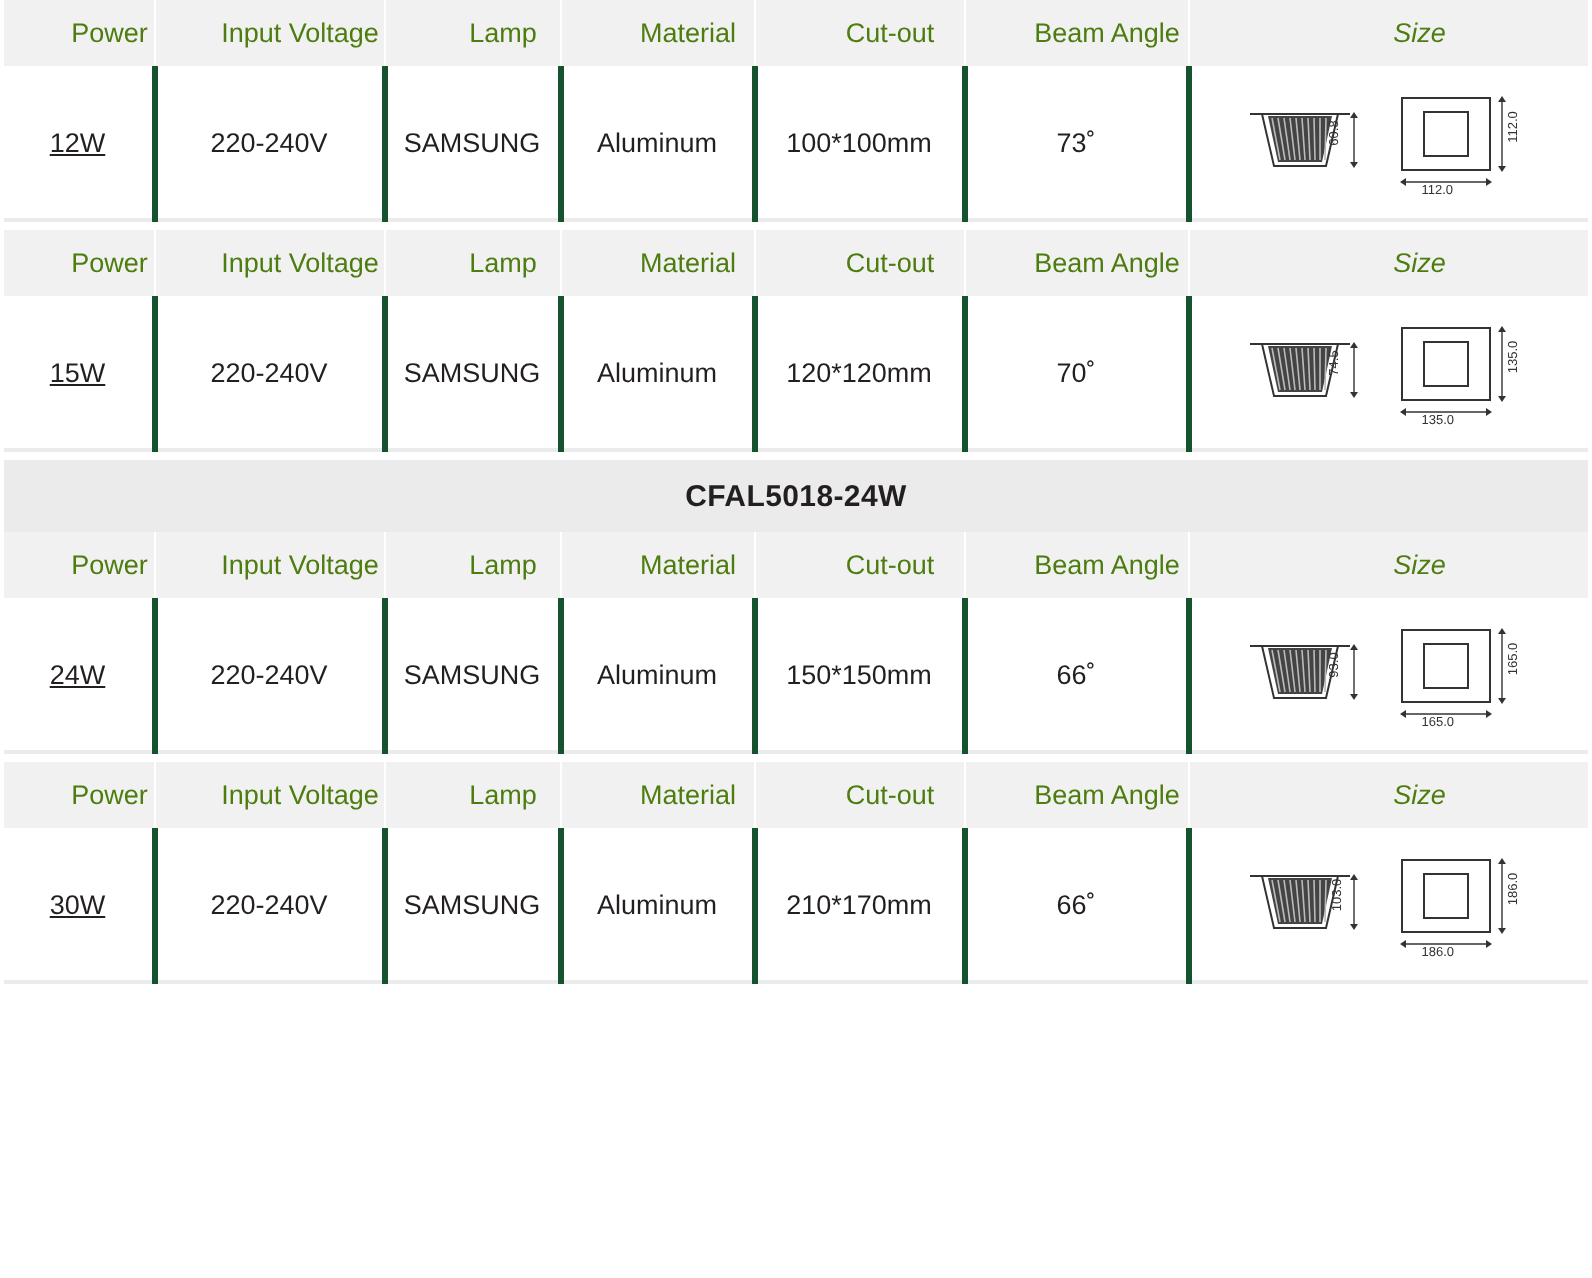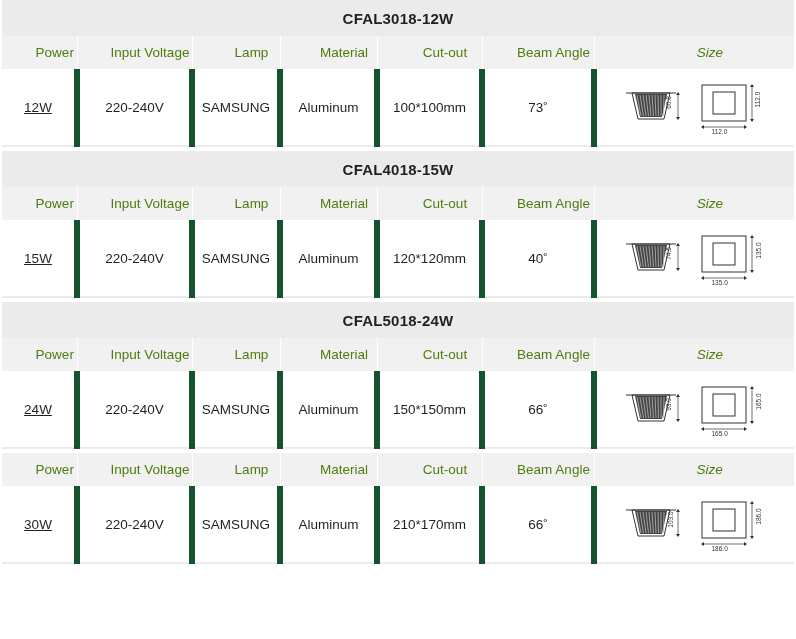--- a/index.html
+++ b/index.html
@@ -43,21 +43,21 @@
     color: #4d7c0f;
     padding-left: 32px;
   }
   .header-row td:first-child { border-left: none; }
   .header-row td:last-child { border-right: none; font-style: italic; }
   .data-row td {
     background: #ffffff;
     text-align: center;
     font-size: 13.5px;
     height: 74px;
-    border-left: 6px solid #14532d;
+    border-left: 3px solid #14532d;
     border-right: 1px solid #d9d9d9;
     border-bottom: 2px solid #ebebeb;
   }
   .data-row td:first-child { border-left: none; text-decoration: underline; }
   .data-row td:last-child { border-right: none; }
 
   .gap {
     height: 4px;
     background: #ffffff;
   }
@@ -103,23 +103,20 @@
     <colgroup>
       <col class="c-power">
         <col class="c-volt">
         <col class="c-lamp">
         <col class="c-mat">
       <col class="c-cut">
         <col class="c-beam">
         <col class="c-size">
     </colgroup>
     <tbody>
-        <tr class="title-row">
-      <td colspan="7">CFAL3018-12W</td>
-    </tr>
     <tr class="header-row">
       <td>Power</td>
       <td>Input Voltage</td>
       <td>Lamp</td>
       <td>Material</td>
       <td>Cut-out</td>
       <td>Beam Angle</td>
       <td>Size</td>
     </tr>
     <tr class="data-row">
@@ -179,39 +176,36 @@
     <colgroup>
       <col class="c-power">
         <col class="c-volt">
         <col class="c-lamp">
         <col class="c-mat">
       <col class="c-cut">
         <col class="c-beam">
         <col class="c-size">
     </colgroup>
     <tbody>
-        <tr class="title-row">
-      <td colspan="7">CFAL4018-15W</td>
-    </tr>
     <tr class="header-row">
       <td>Power</td>
       <td>Input Voltage</td>
       <td>Lamp</td>
       <td>Material</td>
       <td>Cut-out</td>
       <td>Beam Angle</td>
       <td>Size</td>
     </tr>
     <tr class="data-row">
       <td>15W</td>
       <td>220-240V</td>
       <td>SAMSUNG</td>
       <td>Aluminum</td>
       <td>120*120mm</td>
-      <td>40˚</td>
+      <td>70˚</td>
       <td>
         <div class="size-cell-inner">
           <div class="fig">
             <svg width="62" height="44" viewBox="0 0 62 44">
               <line x1="2" y1="8" x2="52" y2="8" stroke="#333" stroke-width="1"></line>
               <path d="M8 8 L14 34 L40 34 L46 8 Z" fill="none" stroke="#333" stroke-width="1"></path>
               <path d="M11 9 L16 32 L38 32 L43 9 Z" fill="#444"></path>
               <g stroke="#bbb" stroke-width="0.8">
                 <line x1="13" y1="10" x2="17" y2="31"></line>
                 <line x1="16" y1="10" x2="19.5" y2="31"></line>

